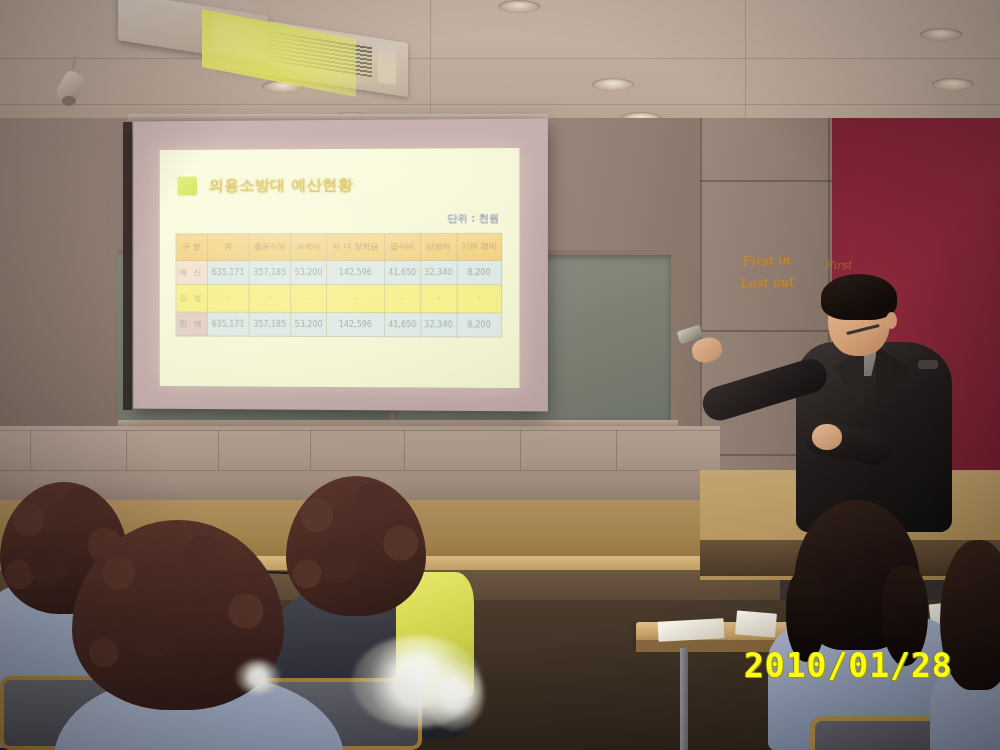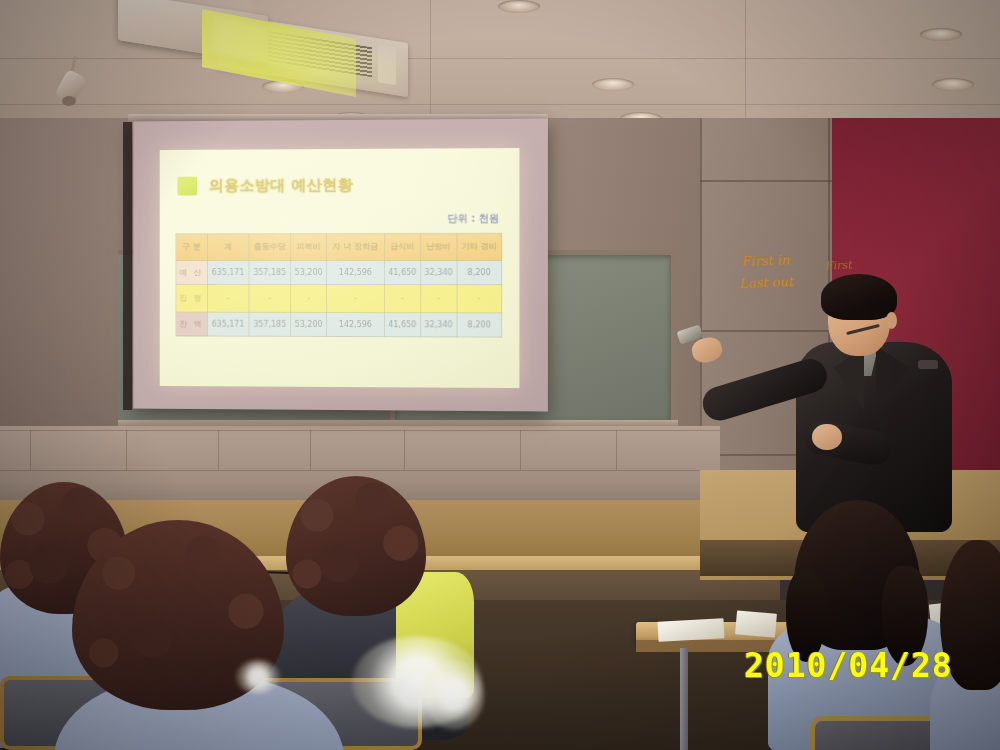--- a/index.html
+++ b/index.html
@@ -553,15 +553,15 @@
     <div class="torso shirt-blue"></div>
     <div class="hair curly"></div>
   </div>
 
   <div class="flash" style="left:352px;top:636px;width:130px;height:92px;"></div>
   <div class="flash" style="left:236px;top:660px;width:44px;height:34px;"></div>
   <div class="flash" style="left:424px;top:660px;width:60px;height:70px;"></div>
 
   <div class="vignette"></div>
 
-  <div class="datestamp">2010/04/28</div>
+  <div class="datestamp">2010/01/28</div>
 
 </div>
 
 </body></html>

